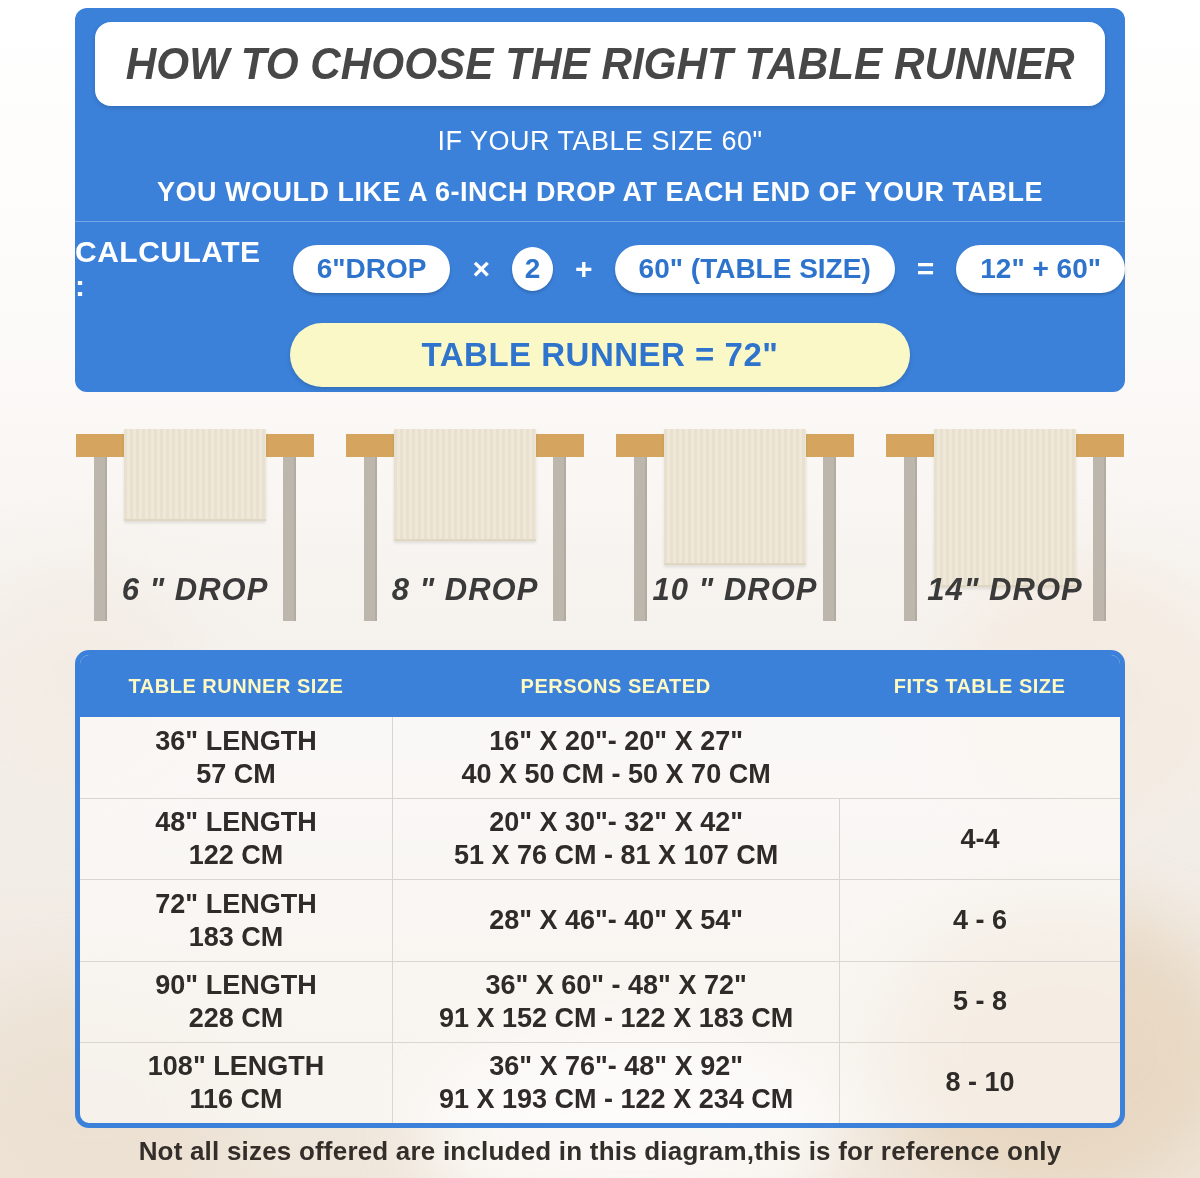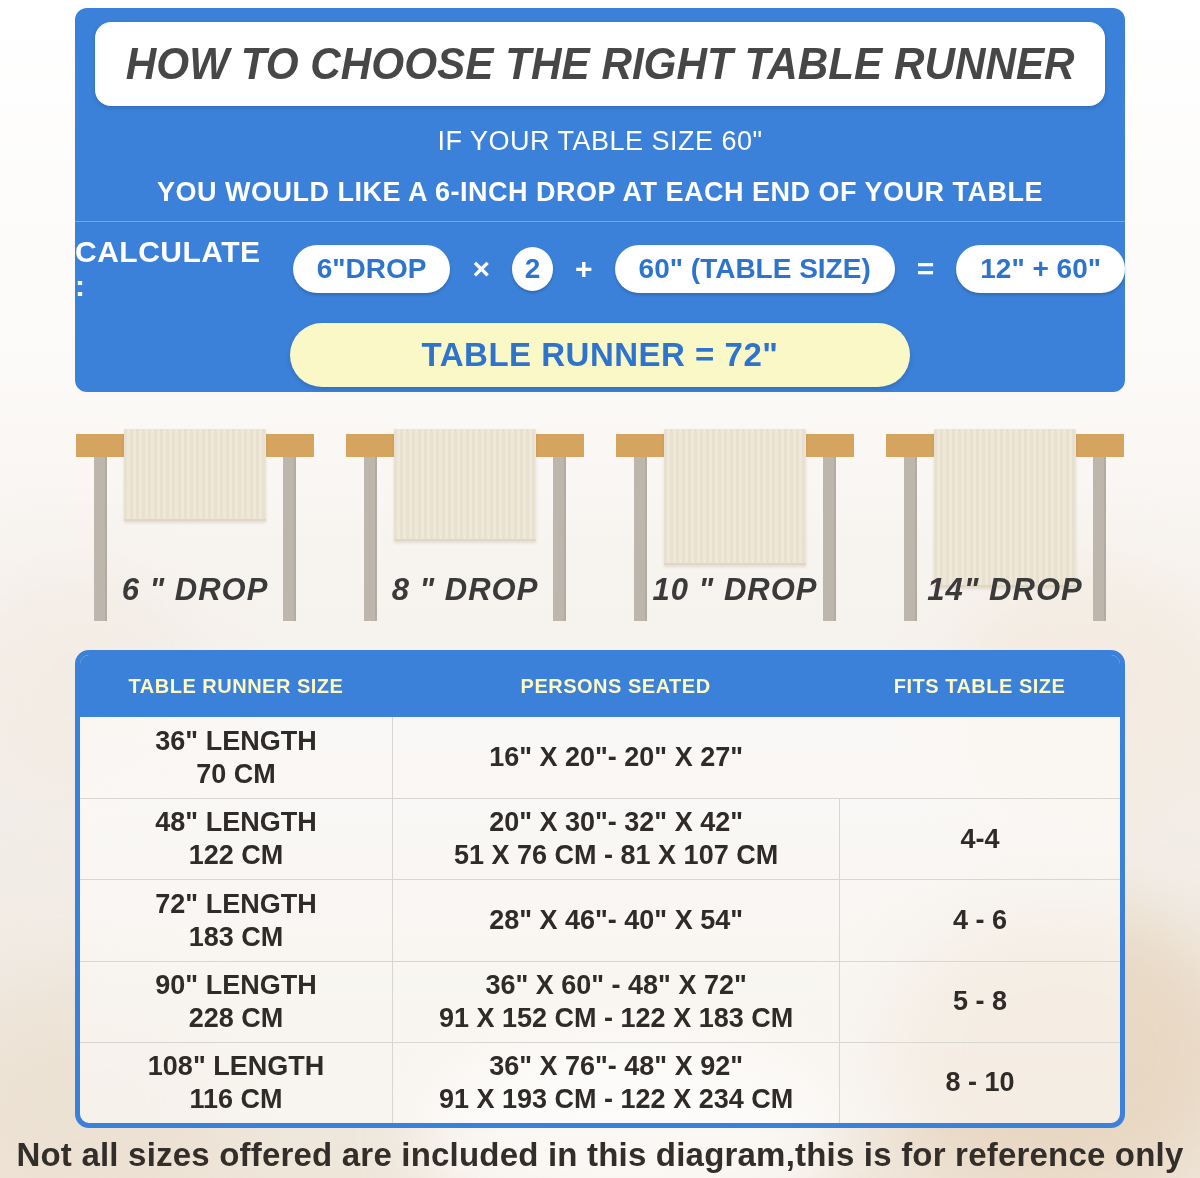--- a/index.html
+++ b/index.html
@@ -110,21 +110,21 @@
   .trow + .trow .cell{ border-top:1px solid #d9d5d0; }
   .cell{
     display:flex; flex-direction:column; align-items:center; justify-content:center;
     color:#2e2b28; font-weight:bold; font-size:27px; line-height:1.22; text-align:center;
   }
   .cell.mid,.cell.last{ border-left:1px solid #d9d5d0; }
 
   
   .footnote{
     position:absolute; left:0; top:1136px; width:100%; text-align:center; z-index:2;
-    font-size:33px; font-weight:bold; color:#332e29; letter-spacing:.2px;
+    font-size:26px; font-weight:bold; color:#332e29; letter-spacing:.2px;
   }
 </style>
 </head>
 <body>
 
 <div class="blob b1"></div>
 <div class="blob b2"></div>
 <div class="blob b3"></div>
 <div class="blob b4"></div>
 <div class="blob b5"></div>
@@ -184,24 +184,25 @@
   <div class="thead">
     <div class="th">TABLE RUNNER SIZE</div>
     <div class="th">PERSONS SEATED</div>
     <div class="th">FITS TABLE SIZE</div>
   </div>
   <div class="tbody">
 
     <div class="trow">
       <div class="cell">
         <div>36" LENGTH</div>
-        <div>70 CM</div>
+        <div>57 CM</div>
       </div>
       <div class="cell mid">
         <div>16" X 20"- 20" X 27"</div>
+        <div>40 X 50 CM - 50 X 70 CM</div>
       </div>
     </div>
 
     <div class="trow">
       <div class="cell">
         <div>48" LENGTH</div>
         <div>122 CM</div>
       </div>
       <div class="cell mid">
         <div>20" X 30"- 32" X 42"</div>

